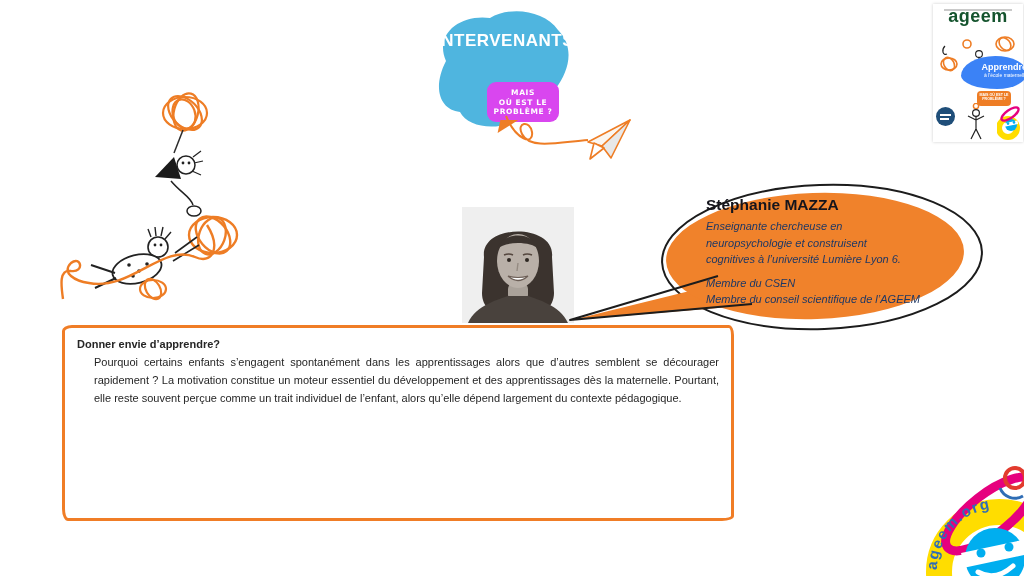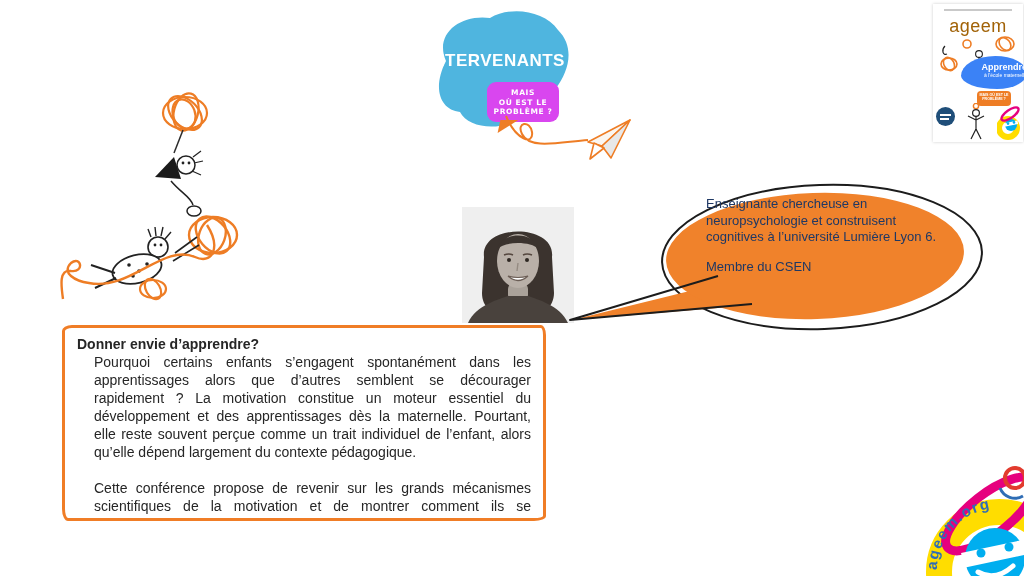--- a/index.html
+++ b/index.html
@@ -6,21 +6,21 @@
   .slide{
     position:relative;width:1024px;height:576px;background:#ffffff;
     overflow:hidden;font-family:"Liberation Sans",sans-serif;
   }
   .abs{position:absolute;}
 
   
   .header-blob-wrap{left:418px;top:6px;width:156px;height:122px;}
   .header-blob-wrap svg{position:absolute;left:0;top:0;}
   .header-title{
-    position:absolute;left:0;top:44px;width:156px;text-align:center;
+    position:absolute;left:0;top:24px;width:156px;text-align:right;
     color:#fff;font-weight:bold;font-size:17px;line-height:21px;letter-spacing:.5px;
   }
   
   .q-bubble{
     left:487px;top:82px;width:72px;height:40px;background:#d946ef;border-radius:9px;
     color:#fff;text-align:center;font-size:7.5px;font-weight:bold;line-height:9.5px;
     padding-top:6px;box-sizing:border-box;letter-spacing:.6px;
     font-family:"DejaVu Sans",sans-serif;
   }
   .q-bubble:after{
@@ -33,22 +33,22 @@
   
   .plane-svg{left:498px;top:112px;width:140px;height:52px;}
 
   
   .poster{
     left:933px;top:4px;width:90px;height:138px;background:#fff;
     box-shadow:0 0 3px rgba(0,0,0,.2);
   }
   .poster-tagline{position:absolute;left:11px;top:5px;width:68px;height:2px;background:#c9c9c9;}
   .poster-brand{
-    position:absolute;left:0;top:12px;width:100%;text-align:center;
-    color:#a16207;font-weight:normal;font-size:18px;letter-spacing:.5px;
+    position:absolute;left:0;top:2px;width:100%;text-align:center;
+    color:#14532d;font-weight:bold;font-size:18px;letter-spacing:.5px;
   }
   .poster-doodles{position:absolute;left:2px;top:30px;}
   .poster-blob{
     position:absolute;left:28px;top:52px;width:66px;height:33px;background:#3b82f6;
     border-radius:52% 48% 45% 55% / 60% 52% 48% 40%;
     color:#fff;text-align:right;box-sizing:border-box;padding-top:6px;
   }
   .poster-blob .t1{display:block;font-weight:bold;font-size:9px;line-height:10px;}
   .poster-blob .t2{display:block;font-size:5px;line-height:7px;}
   .poster-bubble{
@@ -71,28 +71,28 @@
 
   
   .photo{left:462px;top:207px;width:112px;height:116px;}
 
   
   .bubble-svg{left:560px;top:178px;width:430px;height:162px;}
   .bubble-text{left:706px;top:196px;width:268px;}
   .speaker-name{
     font-size:15.5px;font-weight:bold;color:#14141c;margin:0 0 4px 0;
   }
-  .speaker-role{display:block;color:#1F3864;font-size:13px;line-height:16.6px;}
-  .speaker-role.gap{margin-top:13px;}
+  .speaker-role{display:block;font-style:italic;color:#1F3864;font-size:11px;line-height:16.6px;}
+  .speaker-role.gap{margin-top:7px;}
 
   
   .abstract{
-    left:62px;top:325px;width:484px;height:196px;box-sizing:border-box;
+    left:62px;top:325px;width:672px;height:196px;box-sizing:border-box;
     border:3px solid #F07D26;border-radius:10px 5px 12px 6px / 6px 10px 5px 12px;
-    padding:7px 12px 0 12px;color:#262626;font-size:14px;line-height:18px;
+    padding:7px 12px 0 12px;color:#262626;font-size:11px;line-height:18px;
     overflow:hidden;
   }
   .abstract .ab-heading{font-weight:bold;}
   .abstract p{margin:0 0 18px 17px;text-align:justify;}
 
   
   .footer-logo{left:902px;top:464px;width:122px;height:112px;}
 </style>
 </head>
 <body>
@@ -222,30 +222,31 @@
     <path d="M46,69 Q56,78 66,69 Q56,72 46,69 Z" fill="#fff" stroke="#6b5d55" stroke-width="1.2"></path>
   </svg>
 
   <svg class="abs bubble-svg" viewBox="0 0 430 162">
     <ellipse cx="262" cy="79" rx="160" ry="72" fill="none" stroke="#1c1c1c" stroke-width="2" transform="rotate(-2 262 79)"></ellipse>
     <polygon points="150,108 12,142 182,128" fill="#F0822B"></polygon>
     <ellipse cx="255" cy="78" rx="149" ry="63" fill="#F0822B" transform="rotate(-2 255 78)"></ellipse>
     <path d="M158,98 L10,142 L192,126" fill="none" stroke="#1c1c1c" stroke-width="2" stroke-linejoin="round"></path>
   </svg>
   <div class="abs bubble-text">
+    <div class="speaker-name">Stéphanie MAZZA</div>
     <span class="speaker-role">Enseignante chercheuse en</span>
     <span class="speaker-role">neuropsychologie et construisent</span>
     <span class="speaker-role">cognitives à l’université Lumière Lyon 6.</span>
     <span class="speaker-role gap">Membre du CSEN</span>
+    <span class="speaker-role">Membre du conseil scientifique de l’AGEEM</span>
   </div>
 
   <div class="abs abstract">
     <div class="ab-heading">Donner envie d’apprendre?</div>
     <p>Pourquoi certains enfants s’engagent spontanément dans les apprentissages alors que d’autres semblent se décourager rapidement ? La motivation constitue un moteur essentiel du développement et des apprentissages dès la maternelle. Pourtant, elle reste souvent perçue comme un trait individuel de l’enfant, alors qu’elle dépend largement du contexte pédagogique.</p>
-    <p>Cette conférence propose de revenir sur les grands mécanismes scientifiques de la motivation et de montrer comment ils se construisent très tôt dans les situations d’apprentissage.</p>
   </div>
 
   <svg class="abs footer-logo" viewBox="0 0 122 112">
     <circle cx="97" cy="108" r="60" fill="none" stroke="#FFDD00" stroke-width="26"></circle>
     <ellipse cx="88" cy="50" rx="54" ry="20" fill="none" stroke="#E6007E" stroke-width="9" transform="rotate(-38 88 50)"></ellipse>
     <circle cx="113" cy="14" r="10" fill="none" stroke="#e23b2e" stroke-width="4"></circle>
     <path d="M98,24 A 16 16 0 0 0 121,32" fill="none" stroke="#2F6DB5" stroke-width="3"></path>
     <circle cx="93" cy="94" r="30" fill="#00AEEF"></circle>
     <rect x="60" y="82" width="66" height="15" fill="#fff" transform="rotate(-12 93 90)"></rect>
     <circle cx="79" cy="89" r="4.5" fill="#00AEEF"></circle>

